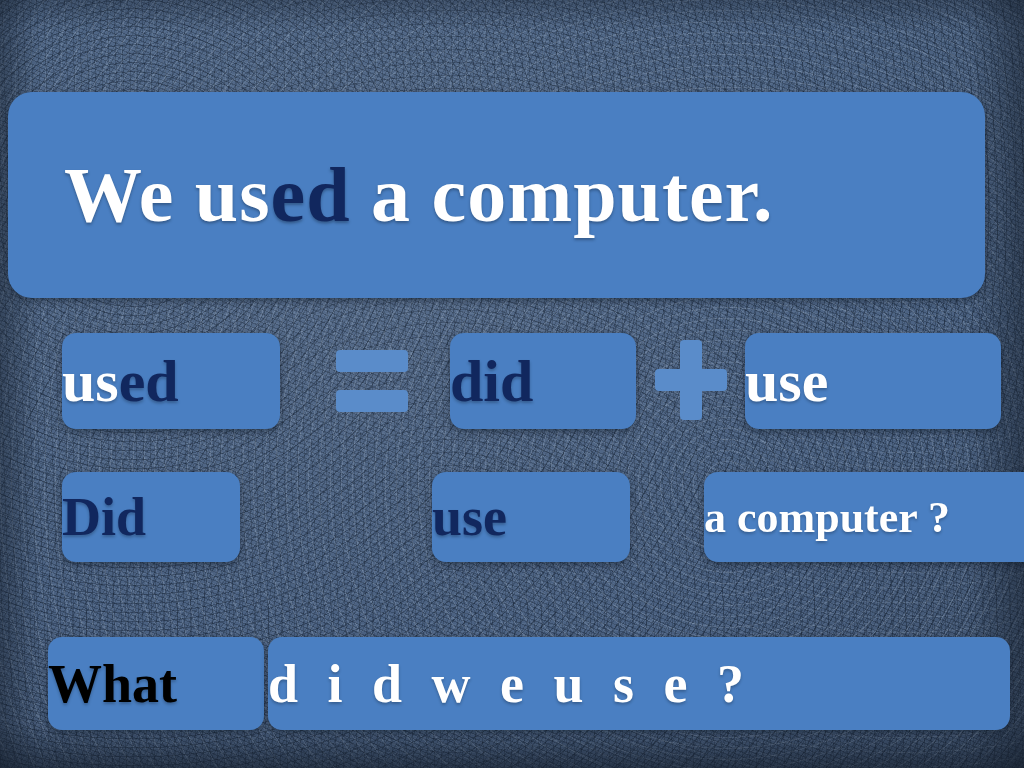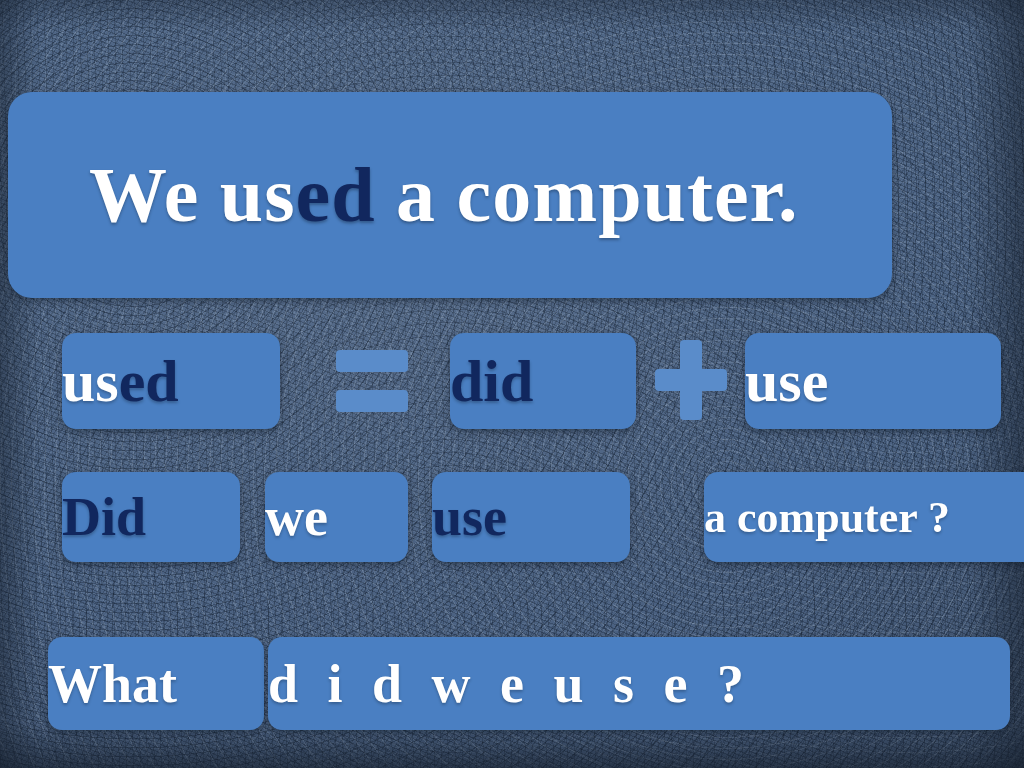--- a/index.html
+++ b/index.html
@@ -58,24 +58,24 @@
     align-items: center;
     justify-content: flex-start;
     box-sizing: border-box;
     z-index: 3;
     white-space: nowrap;
   }
 
   
   #title-card {
     left: 8px;  top: 92px;
-    width: 884px; height: 206px;
+    width: 977px; height: 206px;
     border-radius: 24px;
     justify-content: flex-start;
-    padding-left: 81px;
+    padding-left: 56px;
   }
   #title-text {
     font-size: 78px;
     font-weight: bold;
     color: #ffffff;
     letter-spacing: 1px;
     text-shadow: 0 2px 3px rgba(10,20,34,.35);
   }
   #title-text .navy { color: #11275e; }
 
@@ -96,21 +96,21 @@
 
   .word {
     font-weight: bold;
     text-shadow: 0 2px 3px rgba(10,20,34,.30);
   }
   .w-lg  { font-size: 60px; }
   .w-md  { font-size: 54px; }
   .w-sm  { font-size: 44px; }
   .white { color: #ffffff; }
   .navy  { color: #11275e; }
-  .red   { color: #ffffff; }
+  .red   { color: #000000; }
   .spaced { letter-spacing: 8px; }
 
   
   #op-equals {
     position: absolute;
     left: 336px; top: 350px;
     width: 72px; height: 62px;
     z-index: 3;
     display: flex;
     flex-direction: column;
@@ -166,23 +166,20 @@
   </div>
 
   <div class="card" id="card-use">
     <span class="word w-lg white">use</span>
   </div>
 
   <div class="card" id="card-did2">
     <span class="word w-md navy">Did</span>
   </div>
 
-  <div class="card" id="card-we">
-    <span class="word w-md white">we</span>
-  </div>
 
   <div class="card" id="card-use2">
     <span class="word w-md navy">use</span>
   </div>
 
   <div class="card" id="card-acomputer">
     <span class="word w-sm white">a computer ?</span>
   </div>
 
   <div class="card" id="card-what">

